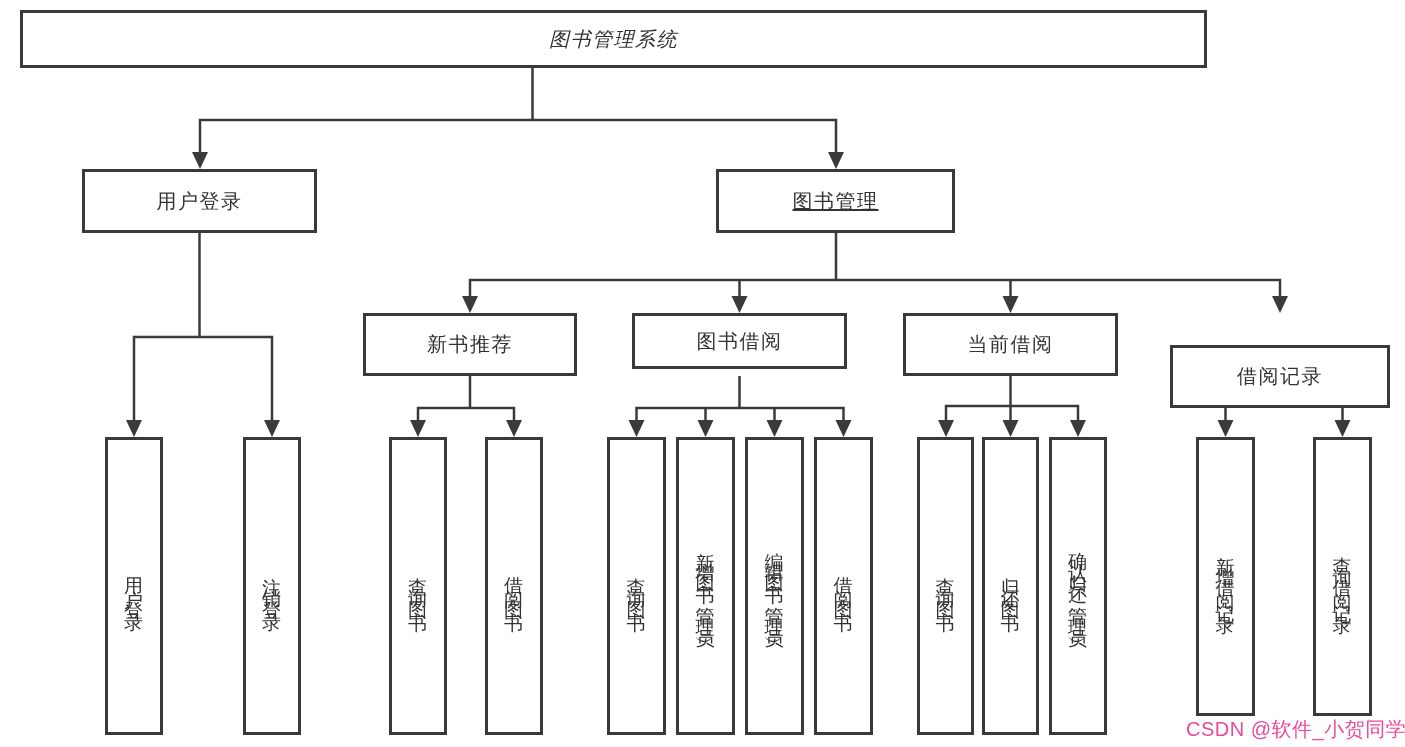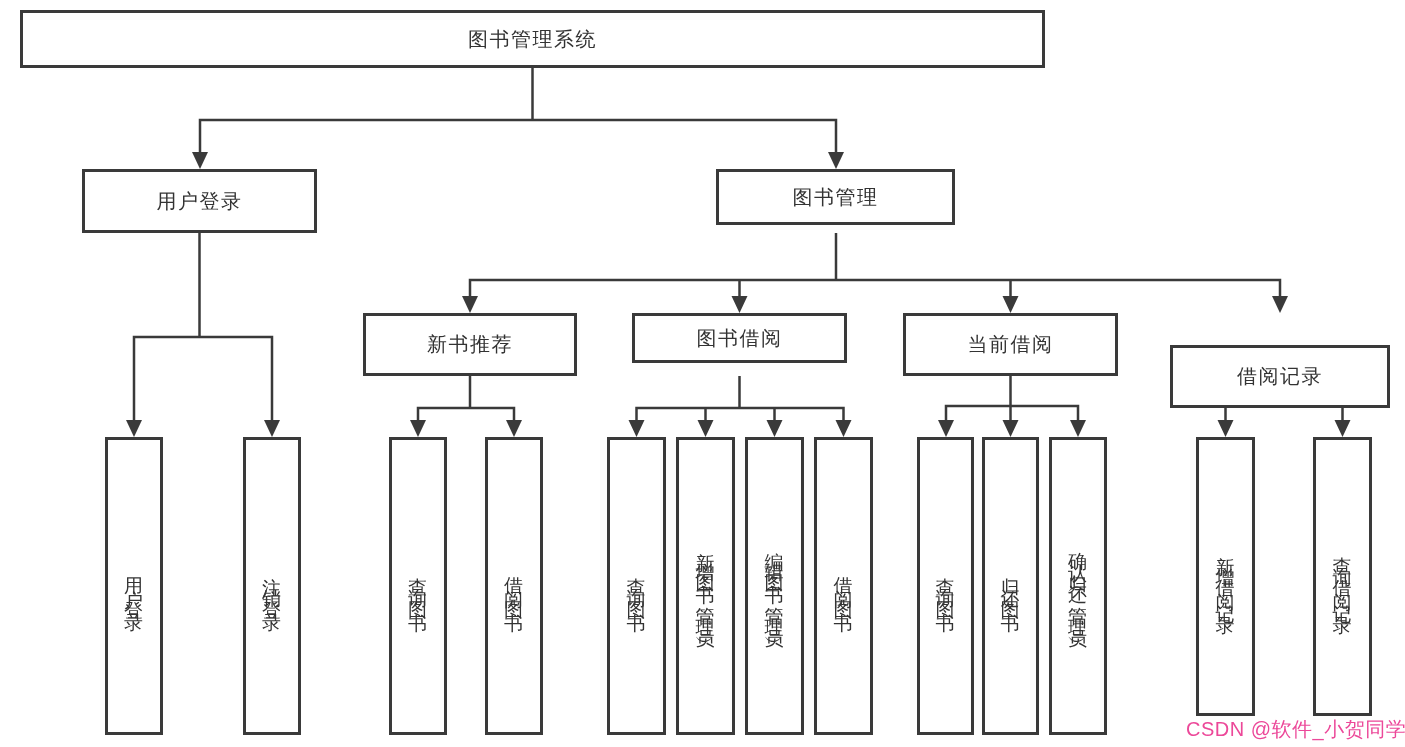--- a/index.html
+++ b/index.html
@@ -34,25 +34,25 @@
   }
   .vnode {
     writing-mode: vertical-rl;
     text-orientation: mixed;
     font-size: 19px;
     letter-spacing: 12px;
     line-height: 1;
     white-space: normal;
   }
   
-  .n-root   { left: 20px;   top: 10px;  width: 1025px; height: 58px; }
+  .n-root   { left: 20px;   top: 10px;  width: 1187px; height: 58px; font-style: italic; }
   .n-login  { left: 82px;   top: 169px; width: 235px;  height: 64px; }
-  .n-mgmt   { left: 716px;  top: 169px; width: 239px;  height: 56px; }
+  .n-mgmt   { left: 716px;  top: 169px; width: 239px;  height: 64px; text-decoration: underline; }
   .n-rec    { left: 363px;  top: 313px; width: 214px;  height: 63px; }
-  .n-borrow { left: 632px;  top: 313px; width: 215px;  height: 50px; }
+  .n-borrow { left: 632px;  top: 313px; width: 215px;  height: 56px; }
   .n-cur    { left: 903px;  top: 313px; width: 215px;  height: 63px; }
   .n-log    { left: 1170px; top: 313px; width: 220px;  height: 63px; margin-top: 32px; }
   .lf-1  { left: 105px;  top: 437px; width: 58px; height: 298px; }
   .lf-2  { left: 243px;  top: 437px; width: 58px; height: 298px; }
   .lf-3  { left: 389px;  top: 437px; width: 58px; height: 298px; }
   .lf-4  { left: 485px;  top: 437px; width: 58px; height: 298px; }
   .lf-5  { left: 607px;  top: 437px; width: 59px; height: 298px; }
   .lf-6  { left: 676px;  top: 437px; width: 59px; height: 298px; letter-spacing: 11px; }
   .lf-7  { left: 745px;  top: 437px; width: 59px; height: 298px; letter-spacing: 11px; }
   .lf-8  { left: 814px;  top: 437px; width: 59px; height: 298px; }

